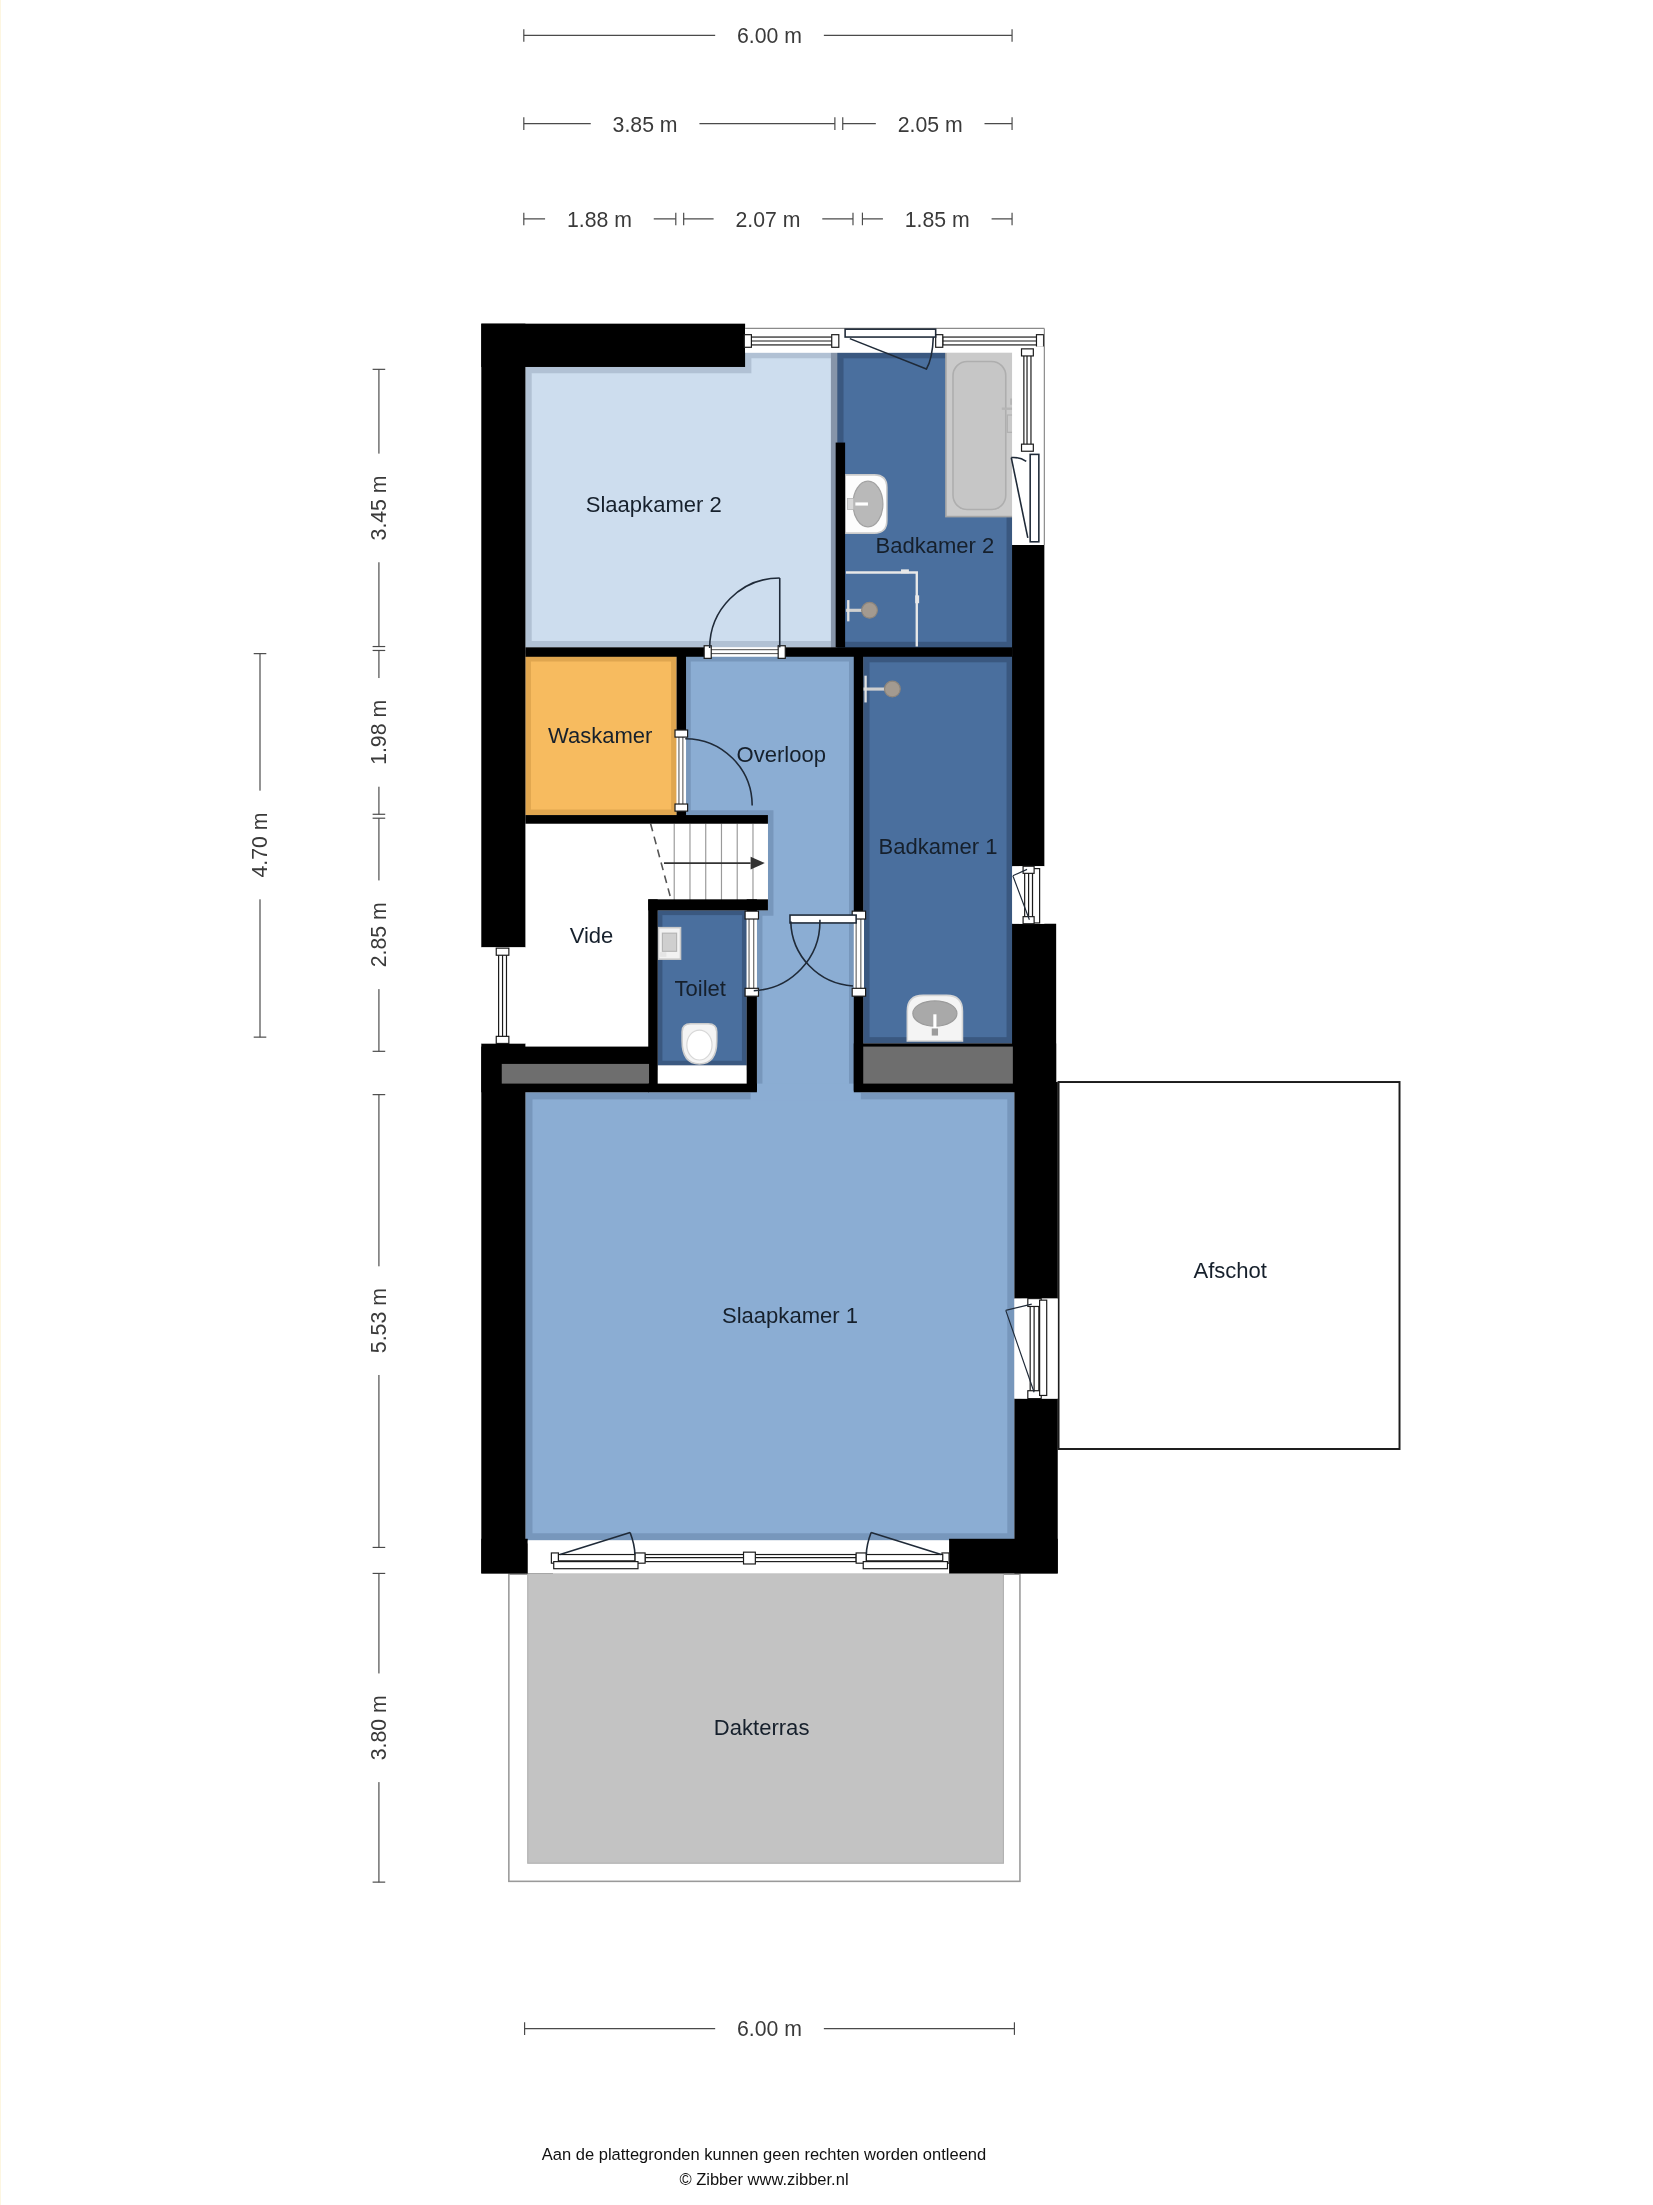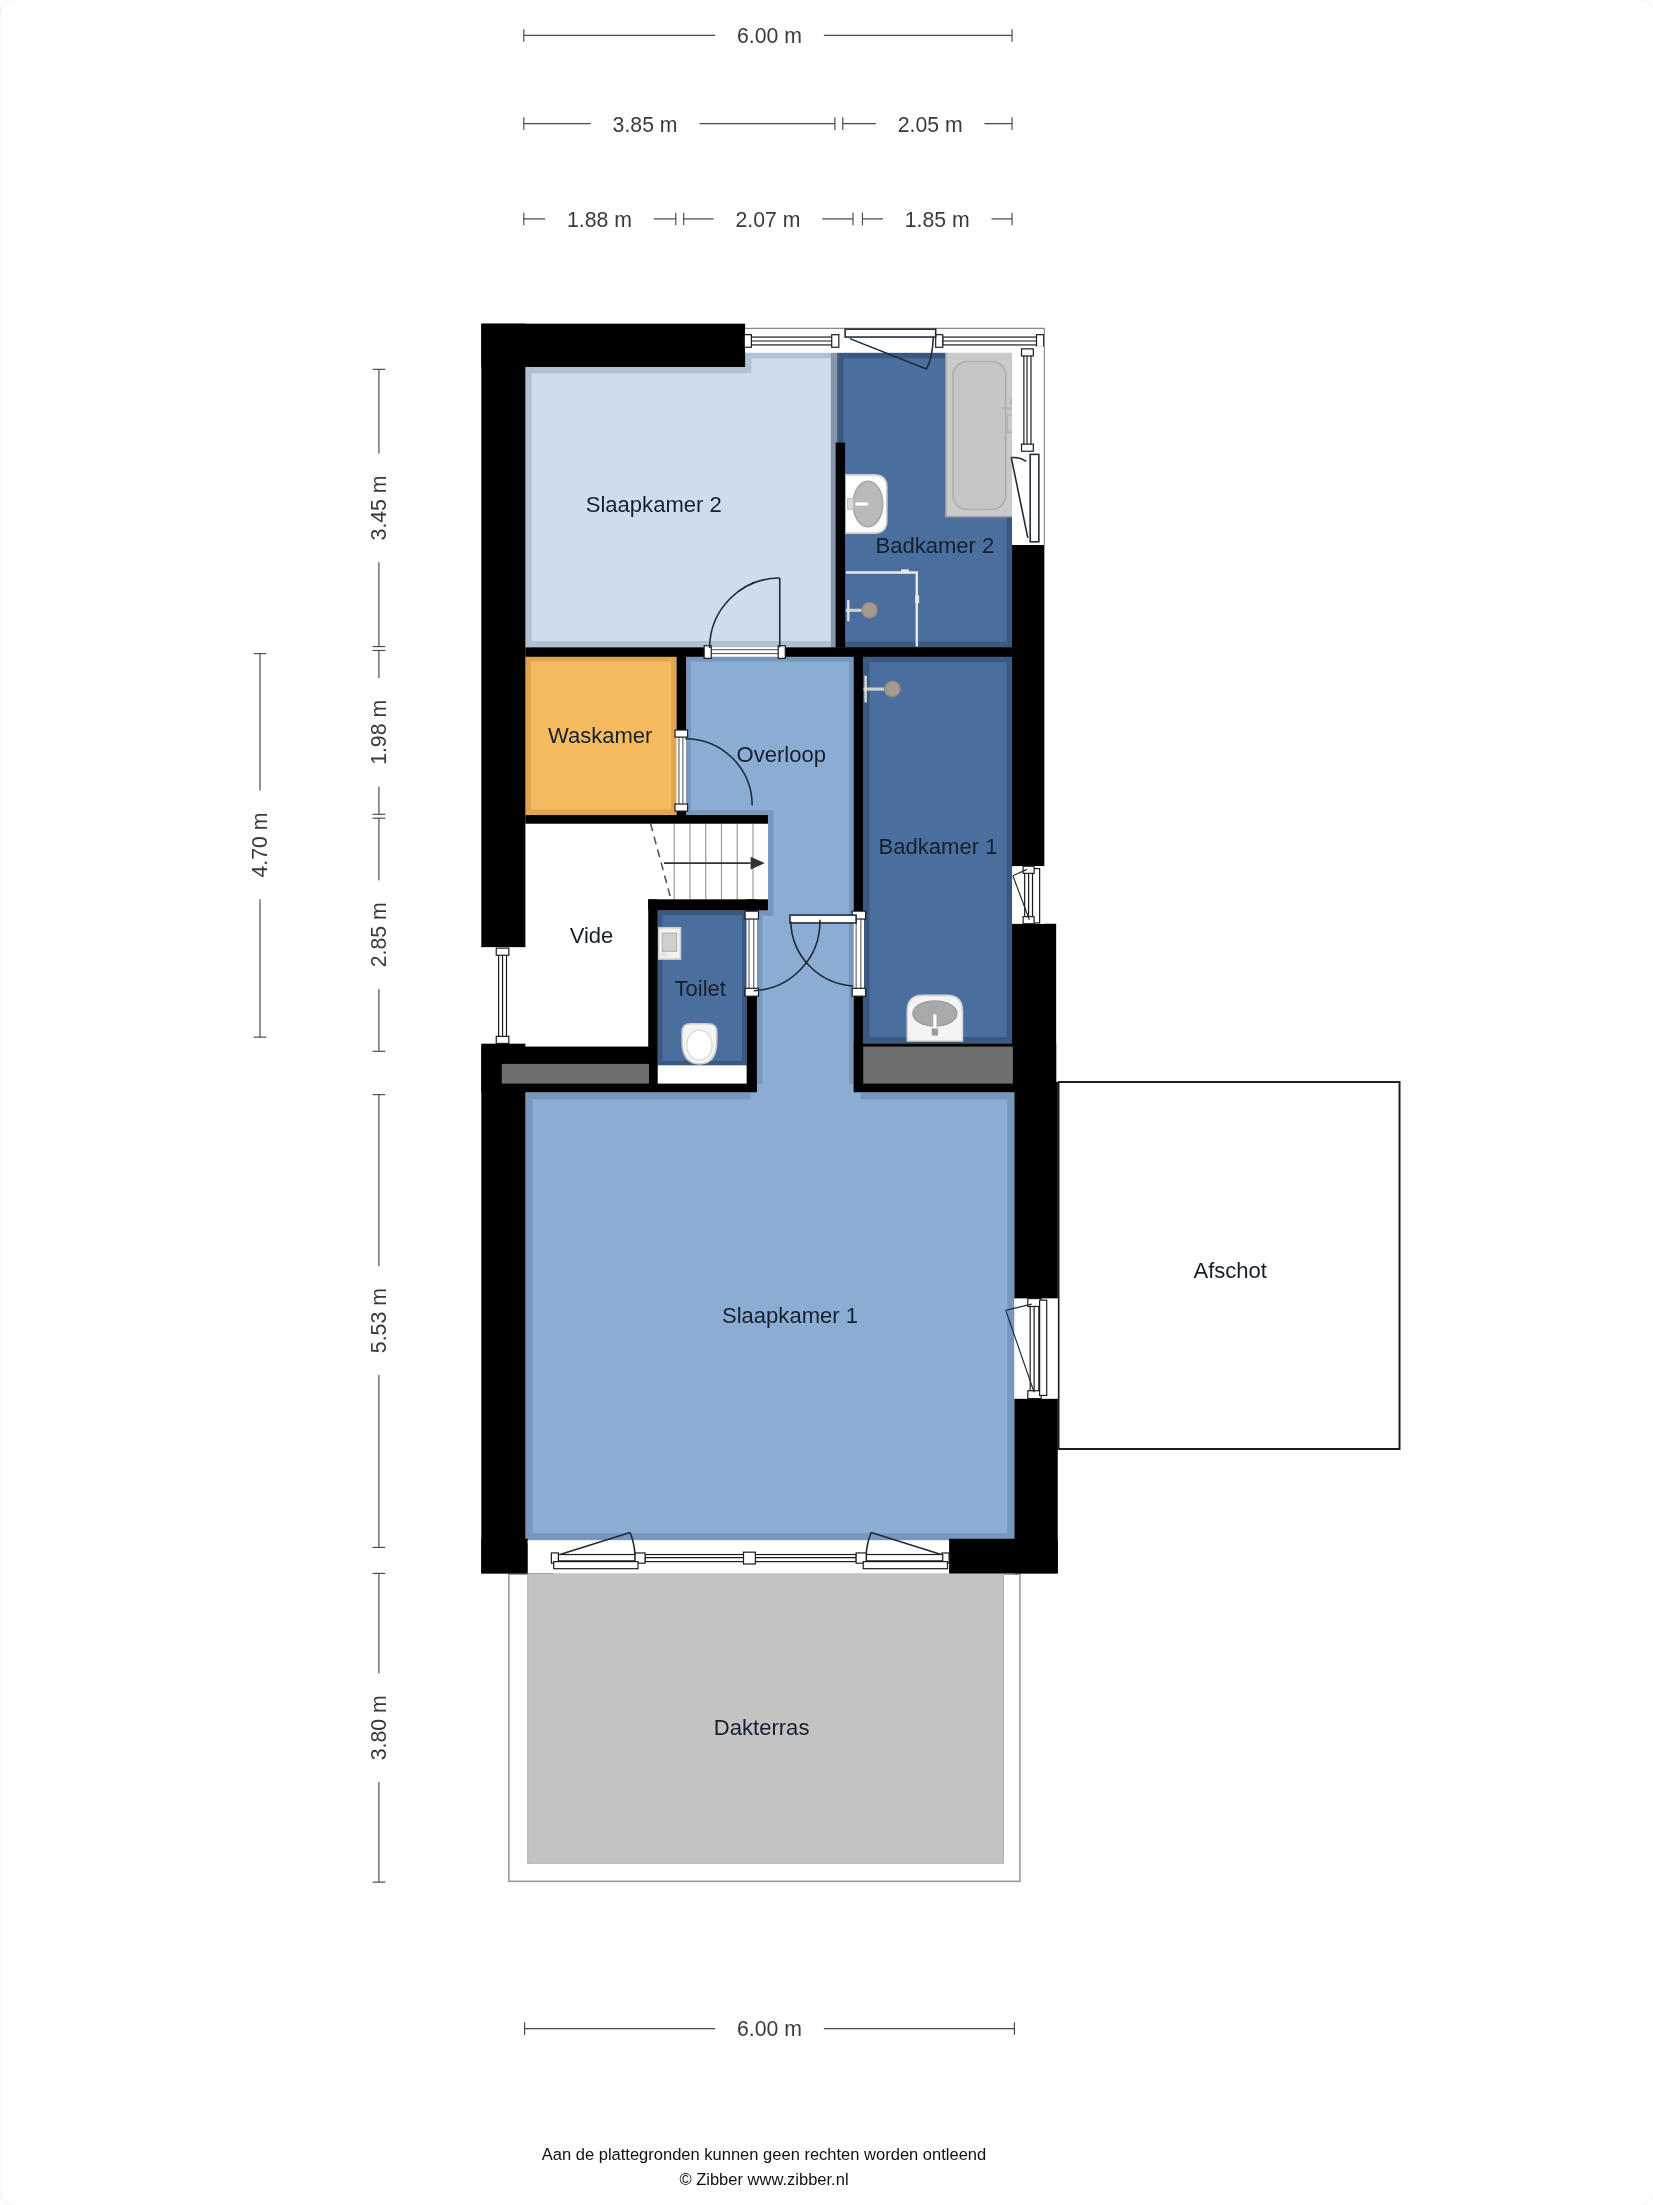--- a/index.html
+++ b/index.html
@@ -1,16 +1,16 @@
 <!DOCTYPE html>
 <html style="font-size:12.6px"><head>
 <meta charset="utf-8">
 <style>
   html,body{margin:0;padding:0;background:#ffffff;}
-  .page{width:1654px;height:2205px;position:relative;background:#fca5a5;overflow:hidden;border-radius:13px;}
+  .page{width:1654px;height:2205px;position:relative;background:#eab308;overflow:hidden;}
   text{font-family:"Liberation Sans", sans-serif;}
   .room{font-size:28px;fill:#16202c;}
   .dim{font-size:27px;fill:#3a3a3a;}
   .foot{font-size:21px;fill:#111111;}
 </style>
 </head>
 <body>
 <div class="page">
 <svg width="1654" height="2205" viewBox="0 0 2100 2800" xmlns="http://www.w3.org/2000/svg">
 

